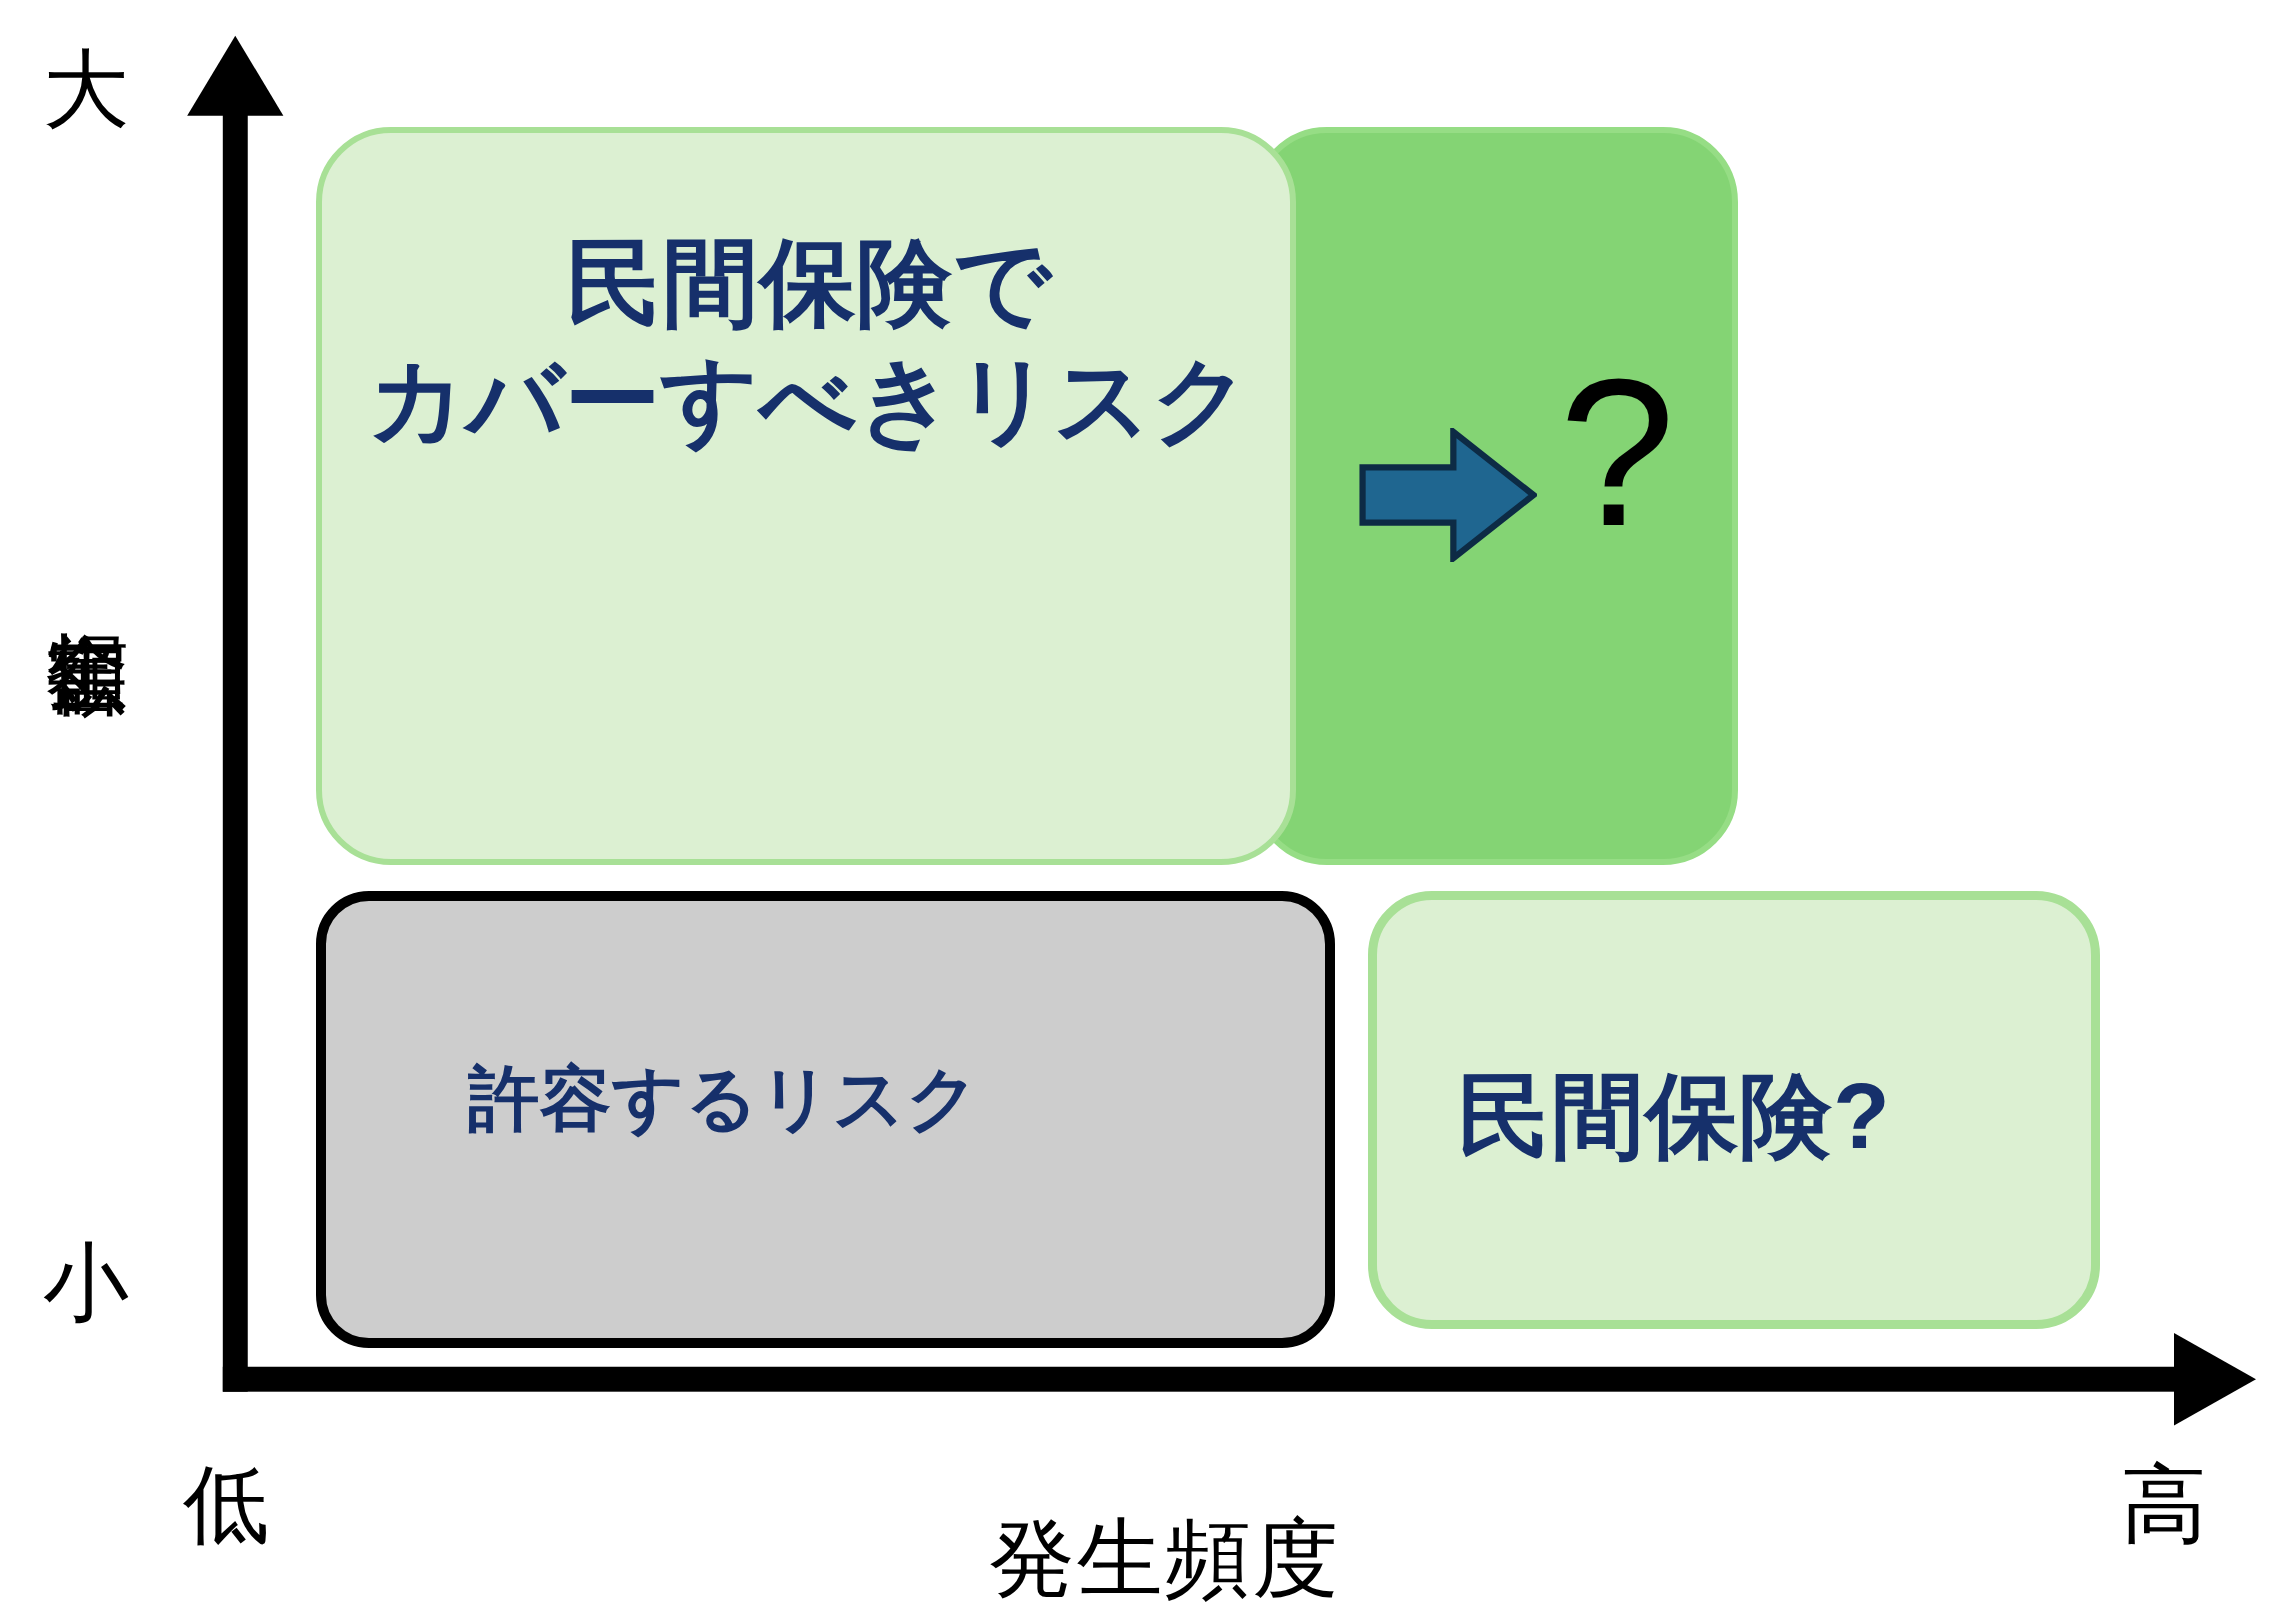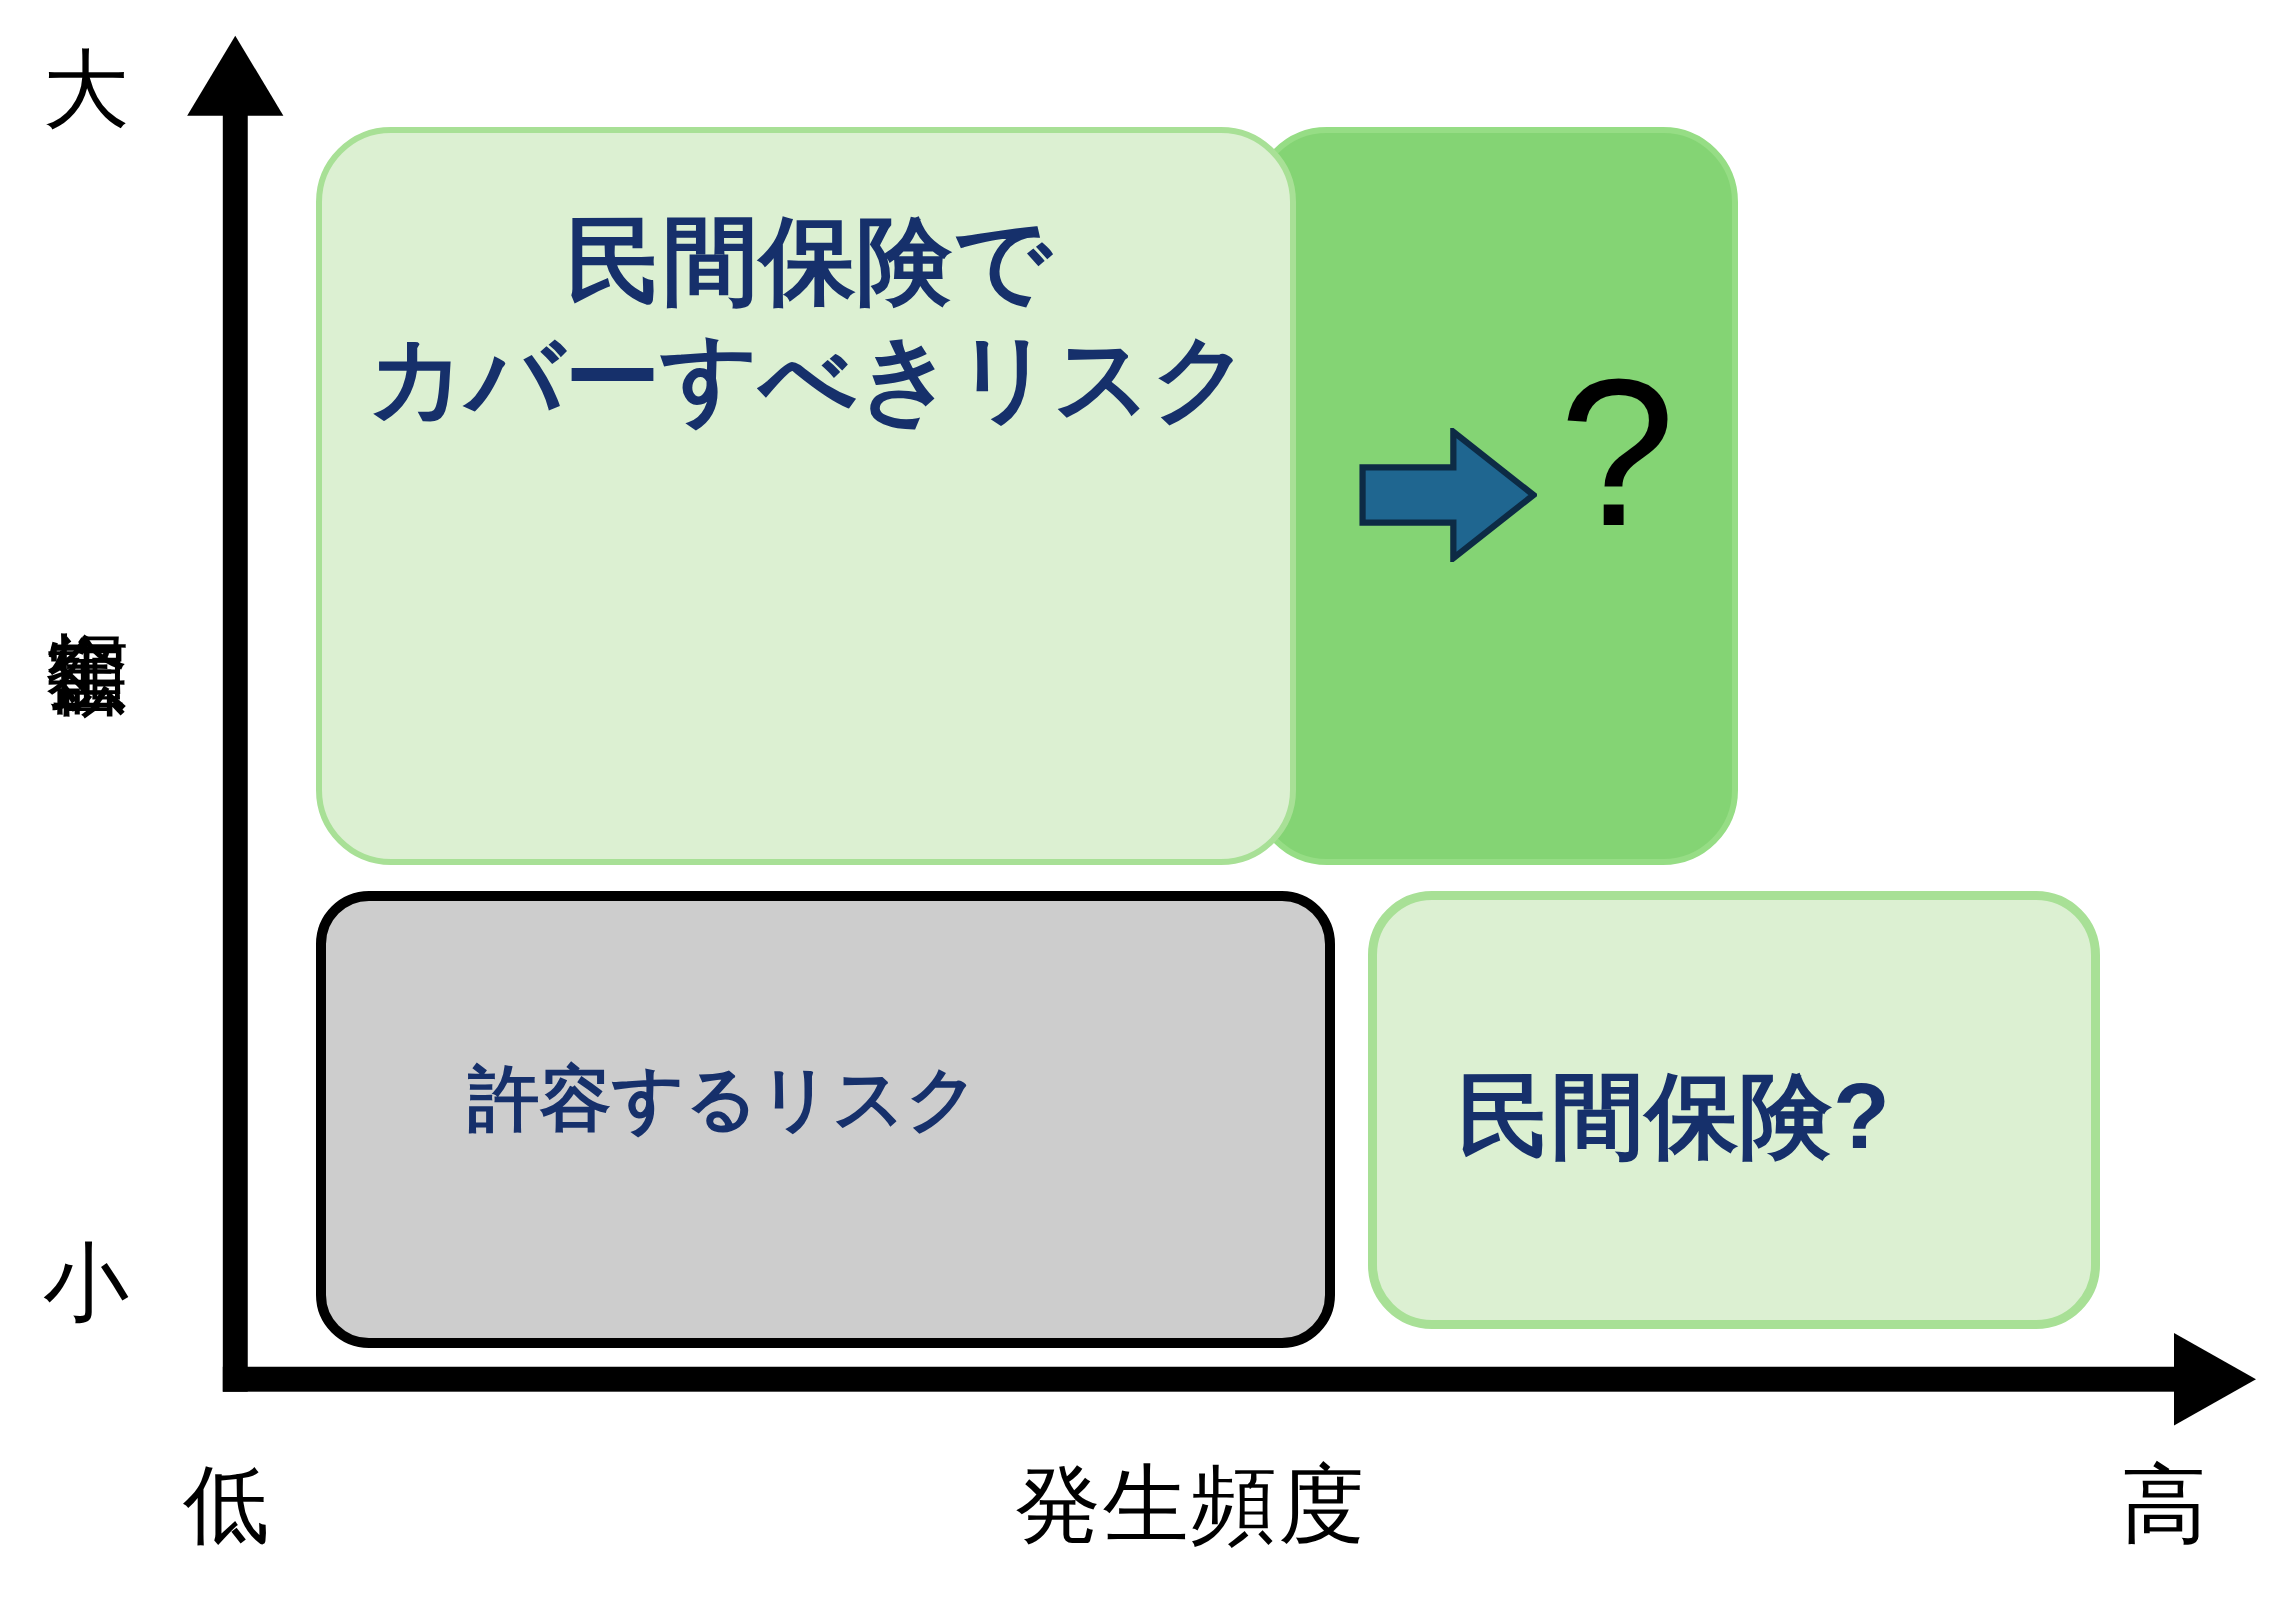--- a/index.html
+++ b/index.html
@@ -31,23 +31,22 @@
     font-size: 86px;
     line-height: 1.0;
     font-weight: 400;
     white-space: nowrap;
   }
   #label-large { left: 43px;  top: 46px;  }
   #label-small { left: 43px;  top: 1239px; }
   #label-low   { left: 183px; top: 1461px; }
   #label-high  { left: 2121px; top: 1461px; }
   #label-freq  {
-    left: 989px; top: 1461px;
+    left: 989px; top: 1515px;
     letter-spacing: 1.8px;
-    margin-left: 26px;
   }
   #label-ylabel {
     position: absolute;
     left: 32px;
     top: 567px;
     width: 98px;
     color: #000000;
     font-size: 82px;
     line-height: 1.02;
     writing-mode: vertical-rl;
@@ -101,21 +100,21 @@
   
   .box-text {
     position: absolute;
     color: #16306b;
     font-weight: 700;
     text-align: center;
     white-space: nowrap;
     line-height: 1.22;
   }
   #text-cover {
-    left: 321px; top: 202px;
+    left: 321px; top: 224px;
     width: 976px;
     font-size: 96px;
     z-index: 3;
   }
   #text-cover .line1 { letter-spacing: 0.9px; }
   #text-cover .line2 { letter-spacing: 0px; }
 
   #text-accept {
     left: 300px; top: 1056px;
     width: 848px;

